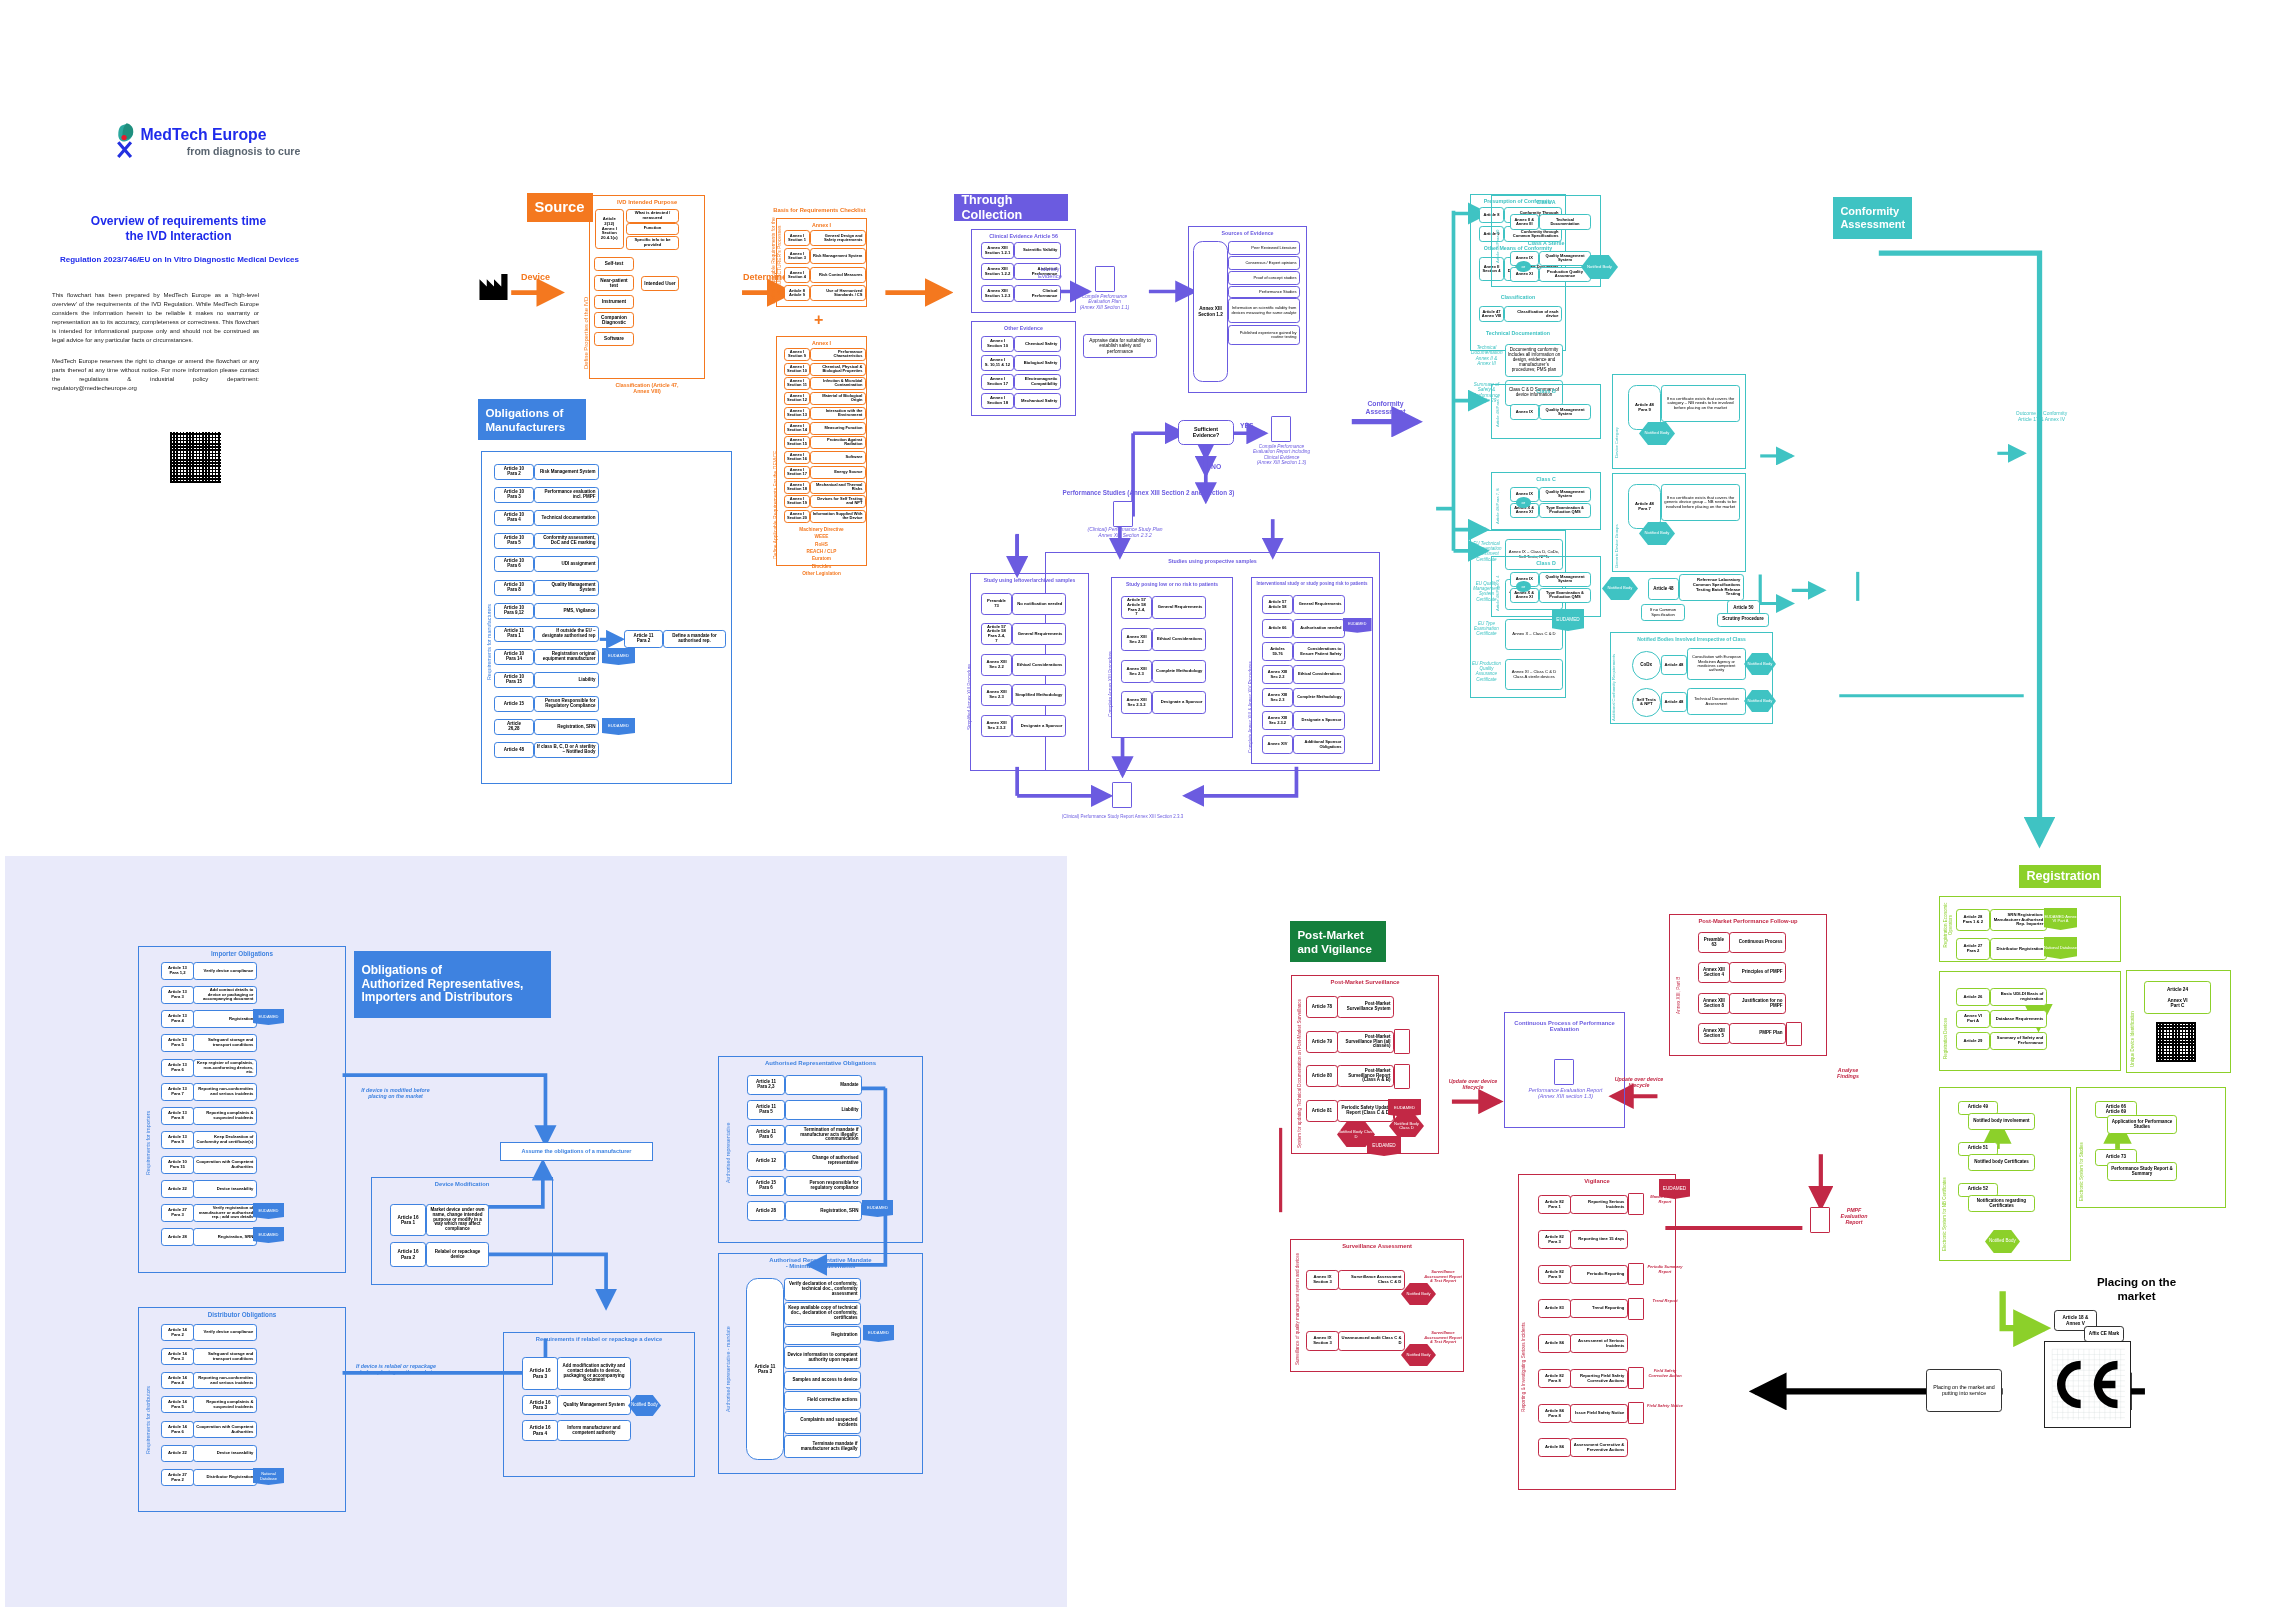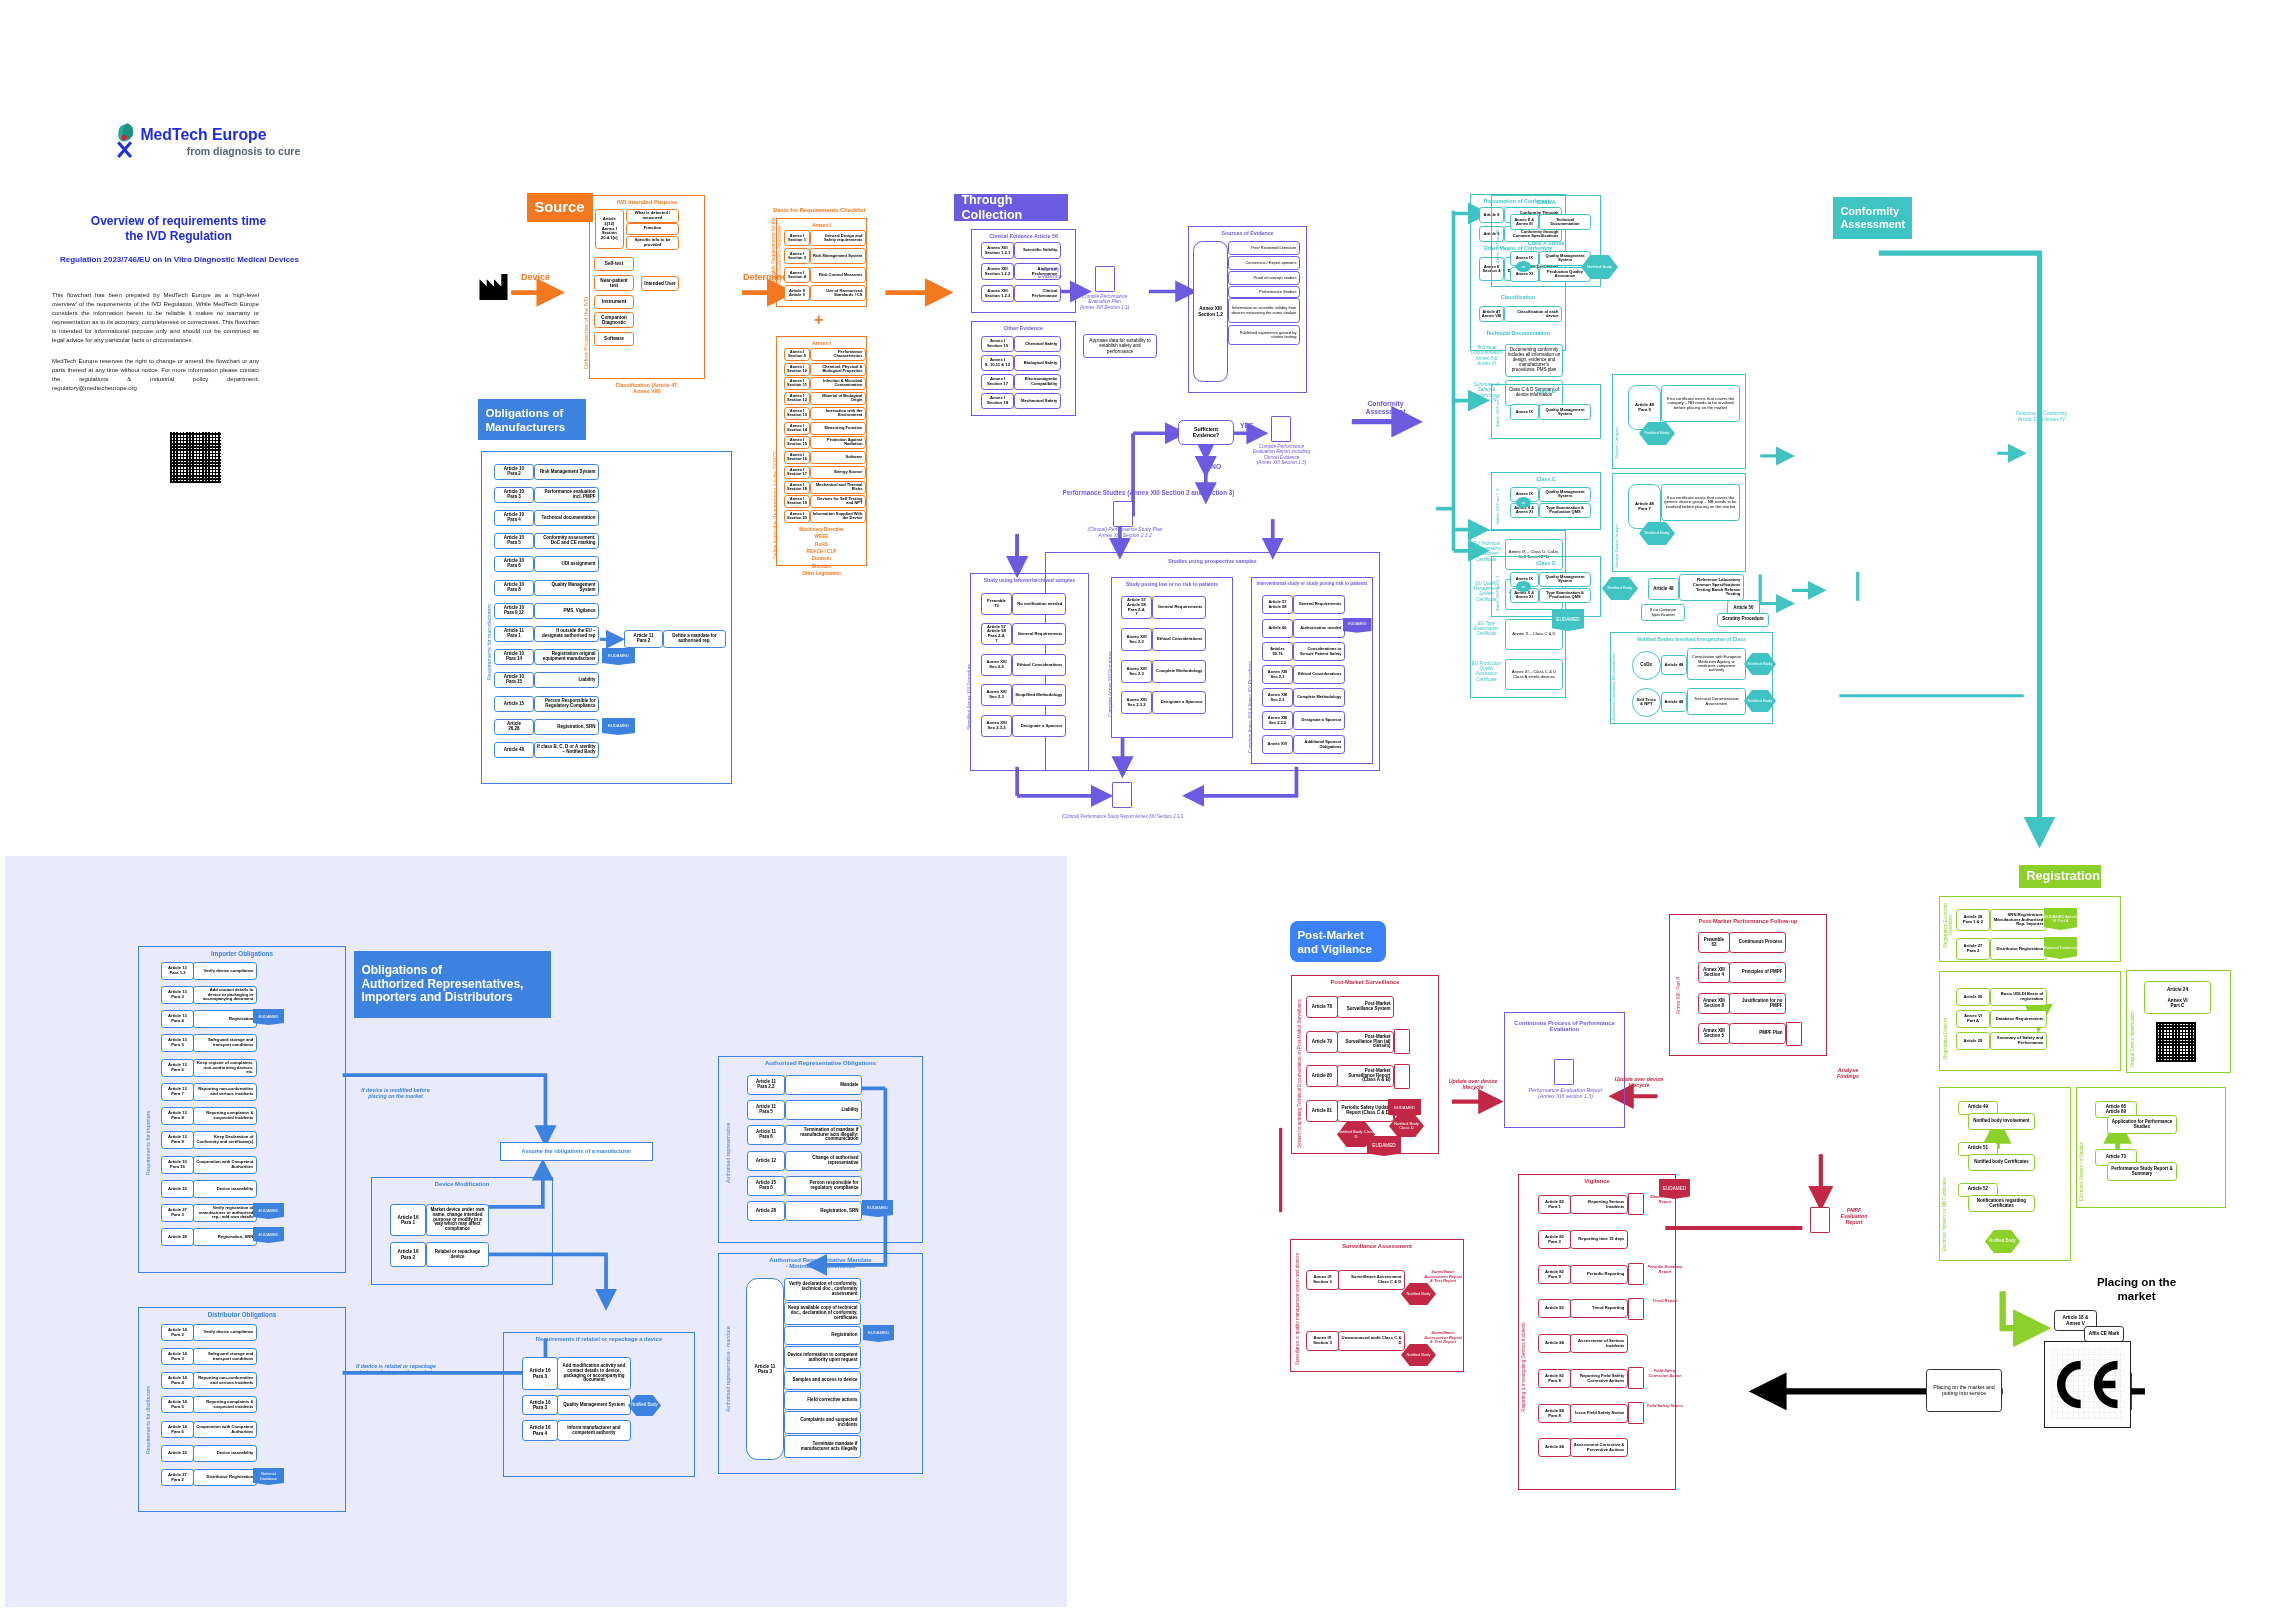--- a/index.html
+++ b/index.html
@@ -22,21 +22,21 @@
     line-height:1.15;
     display:flex;
     align-items:center;
     padding:3.2px 7.4px;
   }
   .banner.orange { background:#F4781F; }
   .banner.blue   { background:#3E82E0; }
   .banner.purple { background:#6B5BE0; }
   .banner.teal   { background:#3FC3C3; }
   .banner.green  { background:#8CD02A; }
-  .banner.red    { background:#3b82f6;border-radius:8px; }
+  .banner.red    { background:#15803d; }
 
   
   .frame { position:absolute; border:0.5px solid #999; }
   .frame.o { border-color:#F4781F; }
   .frame.b { border-color:#3E82E0; }
   .frame.p { border-color:#6B5BE0; }
   .frame.t { border-color:#3FC3C3; }
   .frame.g { border-color:#8CD02A; }
   .frame.r { border-color:#C22845; }
 
@@ -169,21 +169,21 @@
       <path d="M26 2 c9 2 14 10 12 19 c-2 8 -9 13 -15 11 c-5 -2 -6 -9 -4 -17 c1 -6 4 -11 7 -13z" fill="#1F8F7E"></path>
       <circle cx="21" cy="29" r="5" fill="#E8192C"></circle>
       <path d="M10 38 L34 66 M34 38 L10 66" stroke="#2330E0" stroke-width="6" fill="none"></path>
       <text x="52" y="33" font-family="Liberation Sans, sans-serif" font-size="30" font-weight="bold" fill="#1F2BEB">MedTech Europe</text>
       <text x="140" y="62" font-family="Liberation Sans, sans-serif" font-size="20" font-weight="bold" fill="#5A6570">from diagnosis to cure</text>
     </svg>
   </div>
 
   <div class="title-main" style="left:47px; top:214px; width:263px; font-size:12px;">
     <span>Overview of requirements time</span><br>
-    <span>the IVD Regulation</span>
+    <span>the IVD Interaction</span>
   </div>
   <div class="title-sub" style="left:32px; top:255px; width:295px; font-size:8px;">Regulation 2023/746/EU on In Vitro Diagnostic Medical Devices</div>
 
   <div class="disclaimer" style="left:52px; top:291px; width:207px; font-size:6px;">This flowchart has been prepared by MedTech Europe as a ‘high-level overview’ of the requirements of the IVD Regulation.  While MedTech Europe considers the information herein to be reliable it makes no warranty or representation as to its accuracy, completeness or correctness. This flowchart is intended for informational purpose only and should not be construed as legal advice for any particular facts or circumstances.</div>
   <div class="disclaimer" style="left:52px; top:357px; width:207px; font-size:6px;">MedTech Europe reserves the right to change or amend the flowchart or any parts thereof at any time without notice. For more information please contact the regulations &amp; industrial policy department: regulatory@medtecheurope.org</div>
 
   <div class="qr" style="left:169px; top:431px; width:53px; height:53px;"></div>
 
   <svg class="arrows" viewBox="0 0 4313 3068" width="2273" height="1617">
     <defs>

